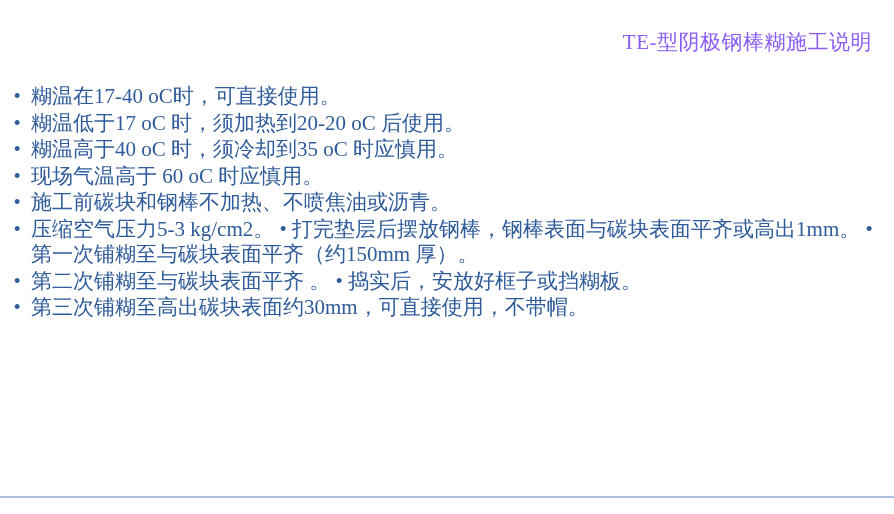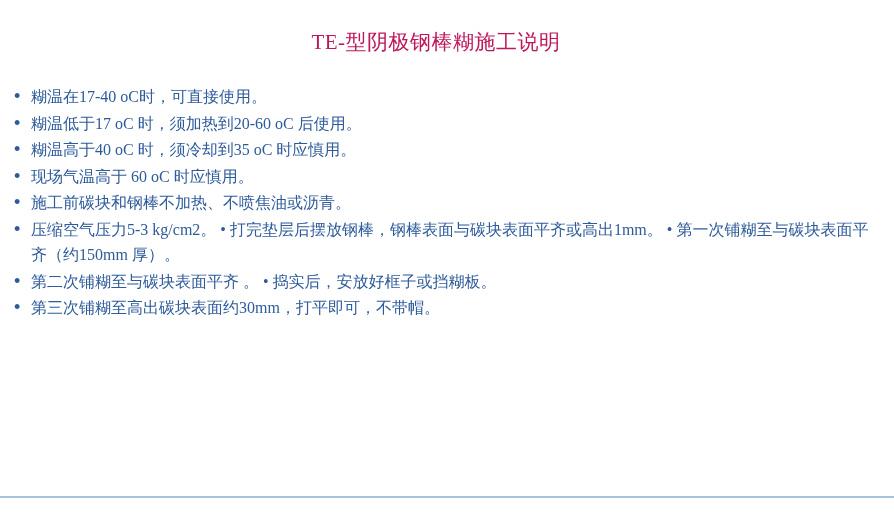--- a/index.html
+++ b/index.html
@@ -18,36 +18,36 @@
     width: 894px;
     height: 514px;
     box-sizing: border-box;
     background: #ffffff;
   }
   .slide-title {
     position: absolute;
     top: 28px;
     left: 0;
     width: 872px;
-    text-align: center;
+    text-align: right;
     font-size: 21px;
-    color: #be185d;
+    color: #8b5cf6;
     font-family: "Liberation Serif", "DejaVu Serif", serif;
     letter-spacing: 0.5px;
   }
   .body-block {
     position: absolute;
     top: 84px;
     left: 14px;
     width: 860px;
   }
   .bullet-line {
     display: block;
     color: #2e5b9a;
-    font-size: 16px;
+    font-size: 21px;
     line-height: 25.5px;
     font-family: "Liberation Serif", "DejaVu Serif", serif;
     white-space: normal;
     margin: 0;
     padding: 0 0 0 0;
   }
   .bullet-row {
     display: flex;
     align-items: flex-start;
     margin-bottom: 1px;
@@ -82,21 +82,21 @@
 
   <div class="body-block">
 
     <div class="bullet-row">
       <span class="bullet-mark">•</span>
       <span class="bullet-text bullet-line">糊温在17-40 oC时，可直接使用。</span>
     </div>
 
     <div class="bullet-row">
       <span class="bullet-mark">•</span>
-      <span class="bullet-text bullet-line">糊温低于17 oC 时，须加热到20-60 oC 后使用。</span>
+      <span class="bullet-text bullet-line">糊温低于17 oC 时，须加热到20-20 oC 后使用。</span>
     </div>
 
     <div class="bullet-row">
       <span class="bullet-mark">•</span>
       <span class="bullet-text bullet-line">糊温高于40 oC 时，须冷却到35 oC 时应慎用。</span>
     </div>
 
     <div class="bullet-row">
       <span class="bullet-mark">•</span>
       <span class="bullet-text bullet-line">现场气温高于 60 oC 时应慎用。</span>
@@ -112,20 +112,20 @@
       <span class="bullet-text bullet-line">压缩空气压力5-3 kg/cm2。 • 打完垫层后摆放钢棒，钢棒表面与碳块表面平齐或高出1mm。 • 第一次铺糊至与碳块表面平齐（约150mm 厚）。</span>
     </div>
 
     <div class="bullet-row">
       <span class="bullet-mark">•</span>
       <span class="bullet-text bullet-line">第二次铺糊至与碳块表面平齐 。 • 捣实后，安放好框子或挡糊板。</span>
     </div>
 
     <div class="bullet-row">
       <span class="bullet-mark">•</span>
-      <span class="bullet-text bullet-line">第三次铺糊至高出碳块表面约30mm，打平即可，不带帽。</span>
+      <span class="bullet-text bullet-line">第三次铺糊至高出碳块表面约30mm，可直接使用，不带帽。</span>
     </div>
 
   </div>
 
   <div class="bottom-rule"></div>
 
 </div>
 
 </body></html>

